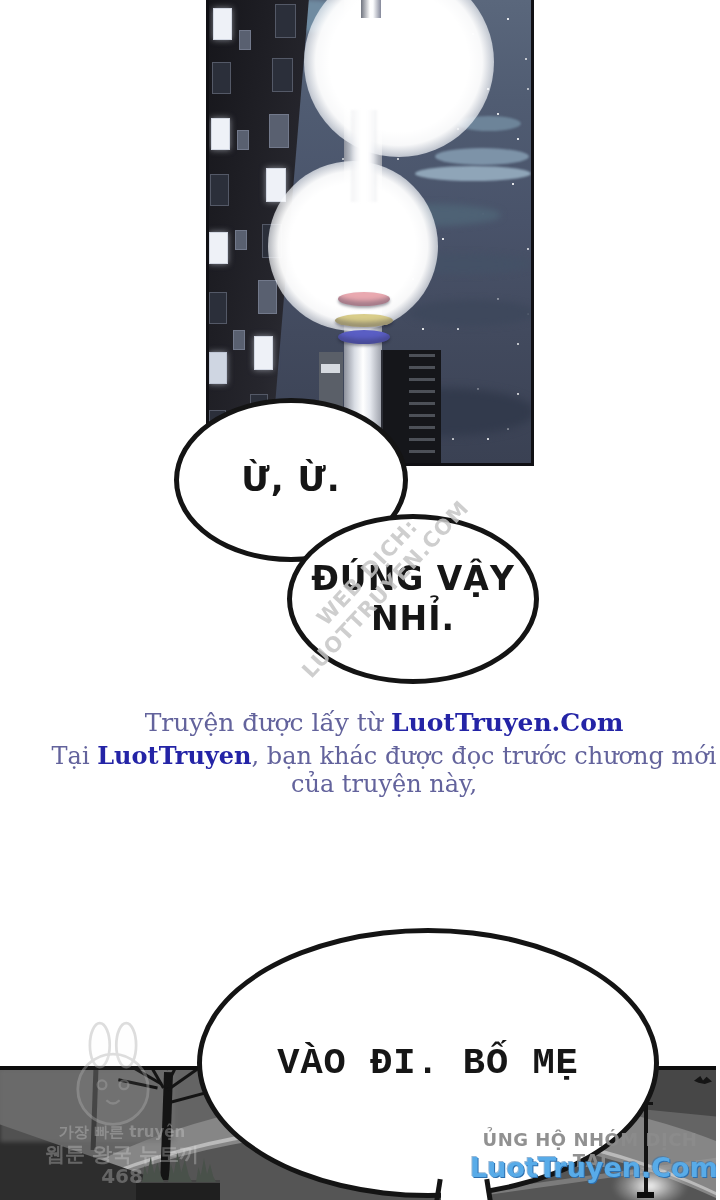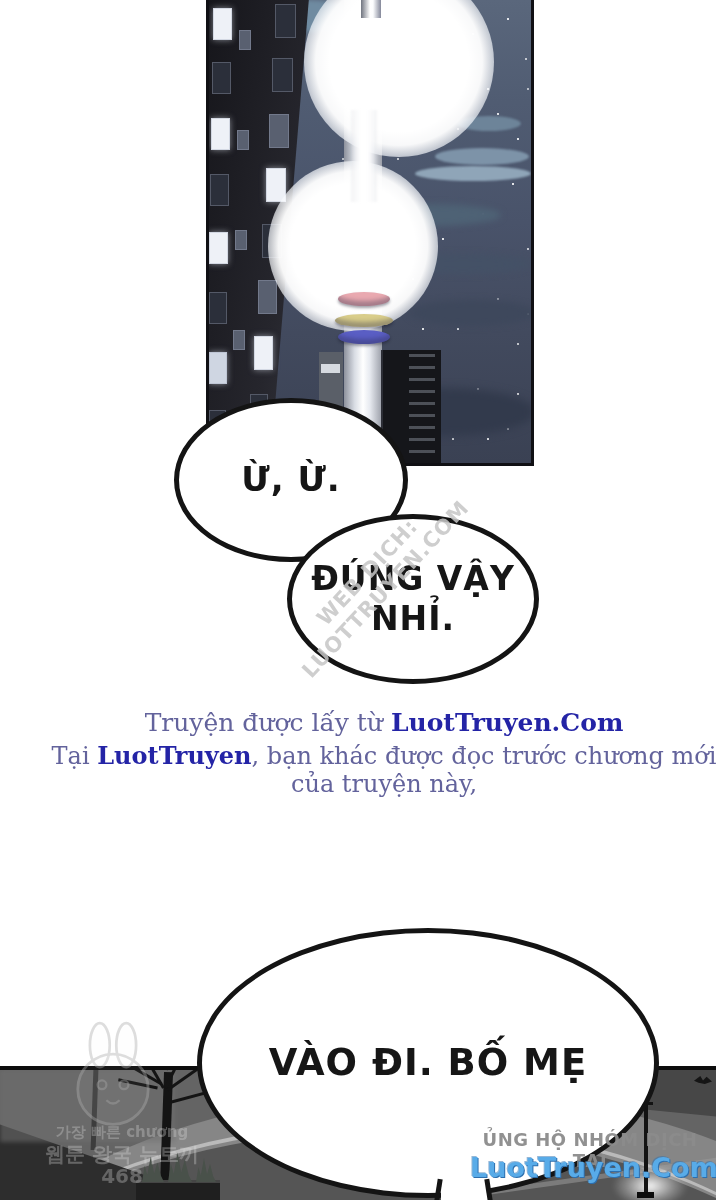--- a/index.html
+++ b/index.html
@@ -113,21 +113,21 @@
     clip-path:polygon(0 60%,35% 0,50% 55%,70% 10%,100% 70%,60% 100%,25% 85%);}
 
   
   .korean-watermark{position:absolute;left:42px;top:1124px;width:160px;z-index:3;
     color:#dcdcdc;opacity:.32;filter:blur(.6px);text-align:center;line-height:1.1;pointer-events:none;}
   .kw1{font-size:15px;font-weight:bold;margin:0;}
   .kw2{font-size:20px;font-weight:bold;margin:2px 0;}
   .mascot{position:absolute;left:58px;top:1020px;width:110px;height:112px;z-index:2;opacity:.42;pointer-events:none;}
 
   
-  .bubble3{left:197px;top:928px;width:462px;height:270px;z-index:8;}
+  .bubble3{left:197px;top:928px;width:462px;height:270px;z-index:8;font-family:Liberation Mono, monospace;}
   .bubble3 .bubble-text{font-size:37px;line-height:1.3;letter-spacing:1px;}
   .tail-white{position:absolute;left:441px;top:1179px;width:48px;height:21px;background:#fff;z-index:9;}
   .tail-line{position:absolute;width:5px;height:22px;background:#141414;z-index:10;}
   .tail-left{left:436px;top:1179px;transform:rotate(9deg);}
   .tail-right{left:486px;top:1179px;transform:rotate(-9deg);}
 
   
   .support-text{position:absolute;left:470px;top:1129px;width:240px;z-index:11;text-align:center;
     font-size:18px;font-weight:bold;color:#8c8c8c;letter-spacing:.5px;opacity:.95;}
   .site-link{position:absolute;left:470px;top:1152px;width:240px;z-index:11;text-align:center;
@@ -240,21 +240,21 @@
 
   <svg class="mascot" viewBox="0 0 100 100">
     <ellipse cx="38" cy="22" rx="9" ry="20" fill="rgba(250,250,250,.12)" stroke="#b0b0b0" stroke-width="2.5"></ellipse>
     <ellipse cx="62" cy="22" rx="9" ry="20" fill="rgba(250,250,250,.12)" stroke="#b0b0b0" stroke-width="2.5"></ellipse>
     <circle cx="50" cy="62" r="32" fill="rgba(250,250,250,.12)" stroke="#b0b0b0" stroke-width="2.5"></circle>
     <circle cx="40" cy="58" r="4" fill="none" stroke="#b0b0b0" stroke-width="2"></circle>
     <circle cx="60" cy="58" r="4" fill="none" stroke="#b0b0b0" stroke-width="2"></circle>
     <path d="M44 72 q6 6 12 0" fill="none" stroke="#b0b0b0" stroke-width="2"></path>
   </svg>
   <div class="korean-watermark">
-    <p class="kw1">가장 빠른 chương</p>
+    <p class="kw1">가장 빠른 truyện</p>
     <p class="kw2">웹툰 왕국 뉴토끼468</p>
 
   </div>
 
   <div class="bubble bubble3">
     <div class="bubble-text">
       <div>VÀO ĐI. BỐ MẸ</div>
     </div>
   </div>
   <div class="tail-white"></div>

